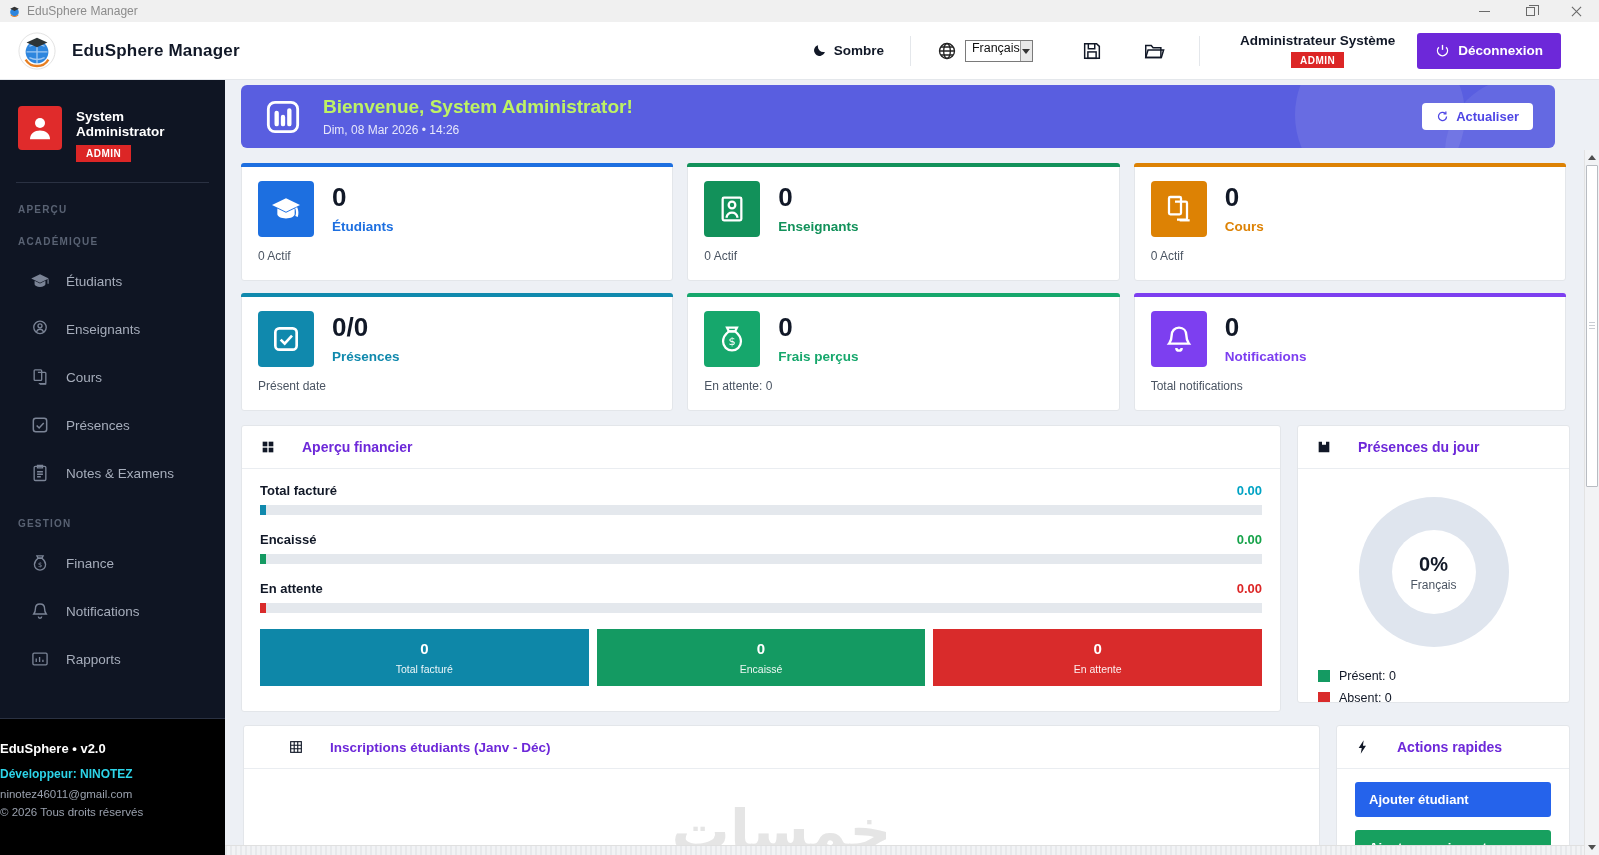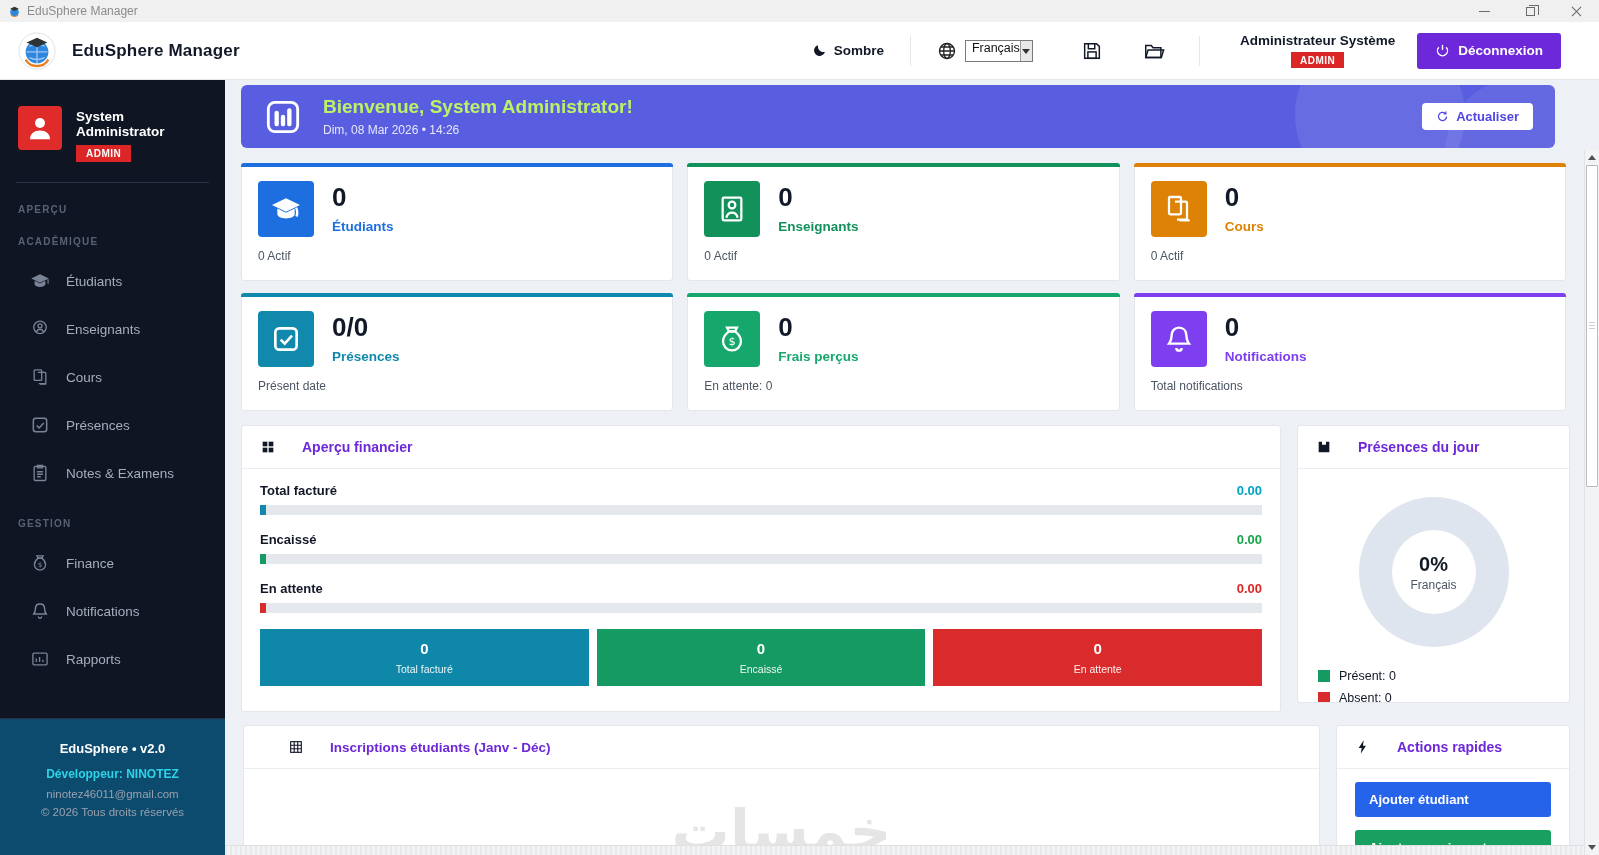--- a/index.html
+++ b/index.html
@@ -44,21 +44,21 @@
   .side-user { display:flex; align-items:flex-start; gap:14px; padding:26px 18px 0 18px;justify-content:flex-end; }
   .avatar { width:44px; height:44px; background:#e02b2b; border-radius:4px; color:#fff; padding:7px; flex-shrink:0; }
   .su-name { font-size:13.5px; font-weight:bold; color:#fff; padding-top:3px; }
   .su-badge { display:inline-block; margin-top:6px; background:#dc2626; color:#fff; font-size:10px; font-weight:bold; padding:3px 10px; letter-spacing:.5px; }
   .side-divider { height:1px; background:#2a3142; margin:20px 16px 0 16px; }
   .sec-label { font-size:10px; font-weight:bold; letter-spacing:1.2px; color:#596273; margin:21px 0 10px 18px; }
   .side-item { display:flex; align-items:center; gap:16px; height:48px; padding-left:30px; color:#a6adbb; font-size:13.5px; cursor:pointer; }
   .side-item .ic { width:20px; height:20px; color:#7b8496; flex-shrink:0; }
   .side-item.active { background:#7c3aed; color:#fff; font-weight:bold; margin:2px 10px 4px 4px; border-left:4px solid #fff; padding-left:26px; height:46px; }
   .side-item.active .ic { color:#fff; }
-  .side-footer { position:absolute; left:0; bottom:0; width:225px; height:137px; background:#0c4a6e; border-top:1px solid #2a3142; text-align:center; padding-top:22px; }
+  .side-footer { position:absolute; left:0; bottom:0; width:225px; height:137px; background:#000000; border-top:1px solid #2a3142; text-align:left; padding-top:22px; }
   .sf-app { font-size:13px; font-weight:bold; color:#fff; }
   .sf-dev { font-size:12px; font-weight:bold; color:#2dd4e8; margin-top:11px; }
   .sf-mail { font-size:11.5px; color:#9aa1ae; margin-top:7px; }
   .sf-copy { font-size:11.5px; color:#9aa1ae; margin-top:6px; }
 
   
   .main { position:absolute; top:80px; left:225px; width:1374px; height:775px; background:#edf0f5; overflow:hidden; }
 
   .banner { position:absolute; left:16px; top:5px; width:1314px; height:63px; background:#595ee0; border-radius:6px; display:flex; align-items:center; padding:0 22px; overflow:hidden; }
   .banner:before { content:""; position:absolute; right:90px; top:-55px; width:170px; height:170px; border-radius:50%; background:rgba(255,255,255,.09); }

